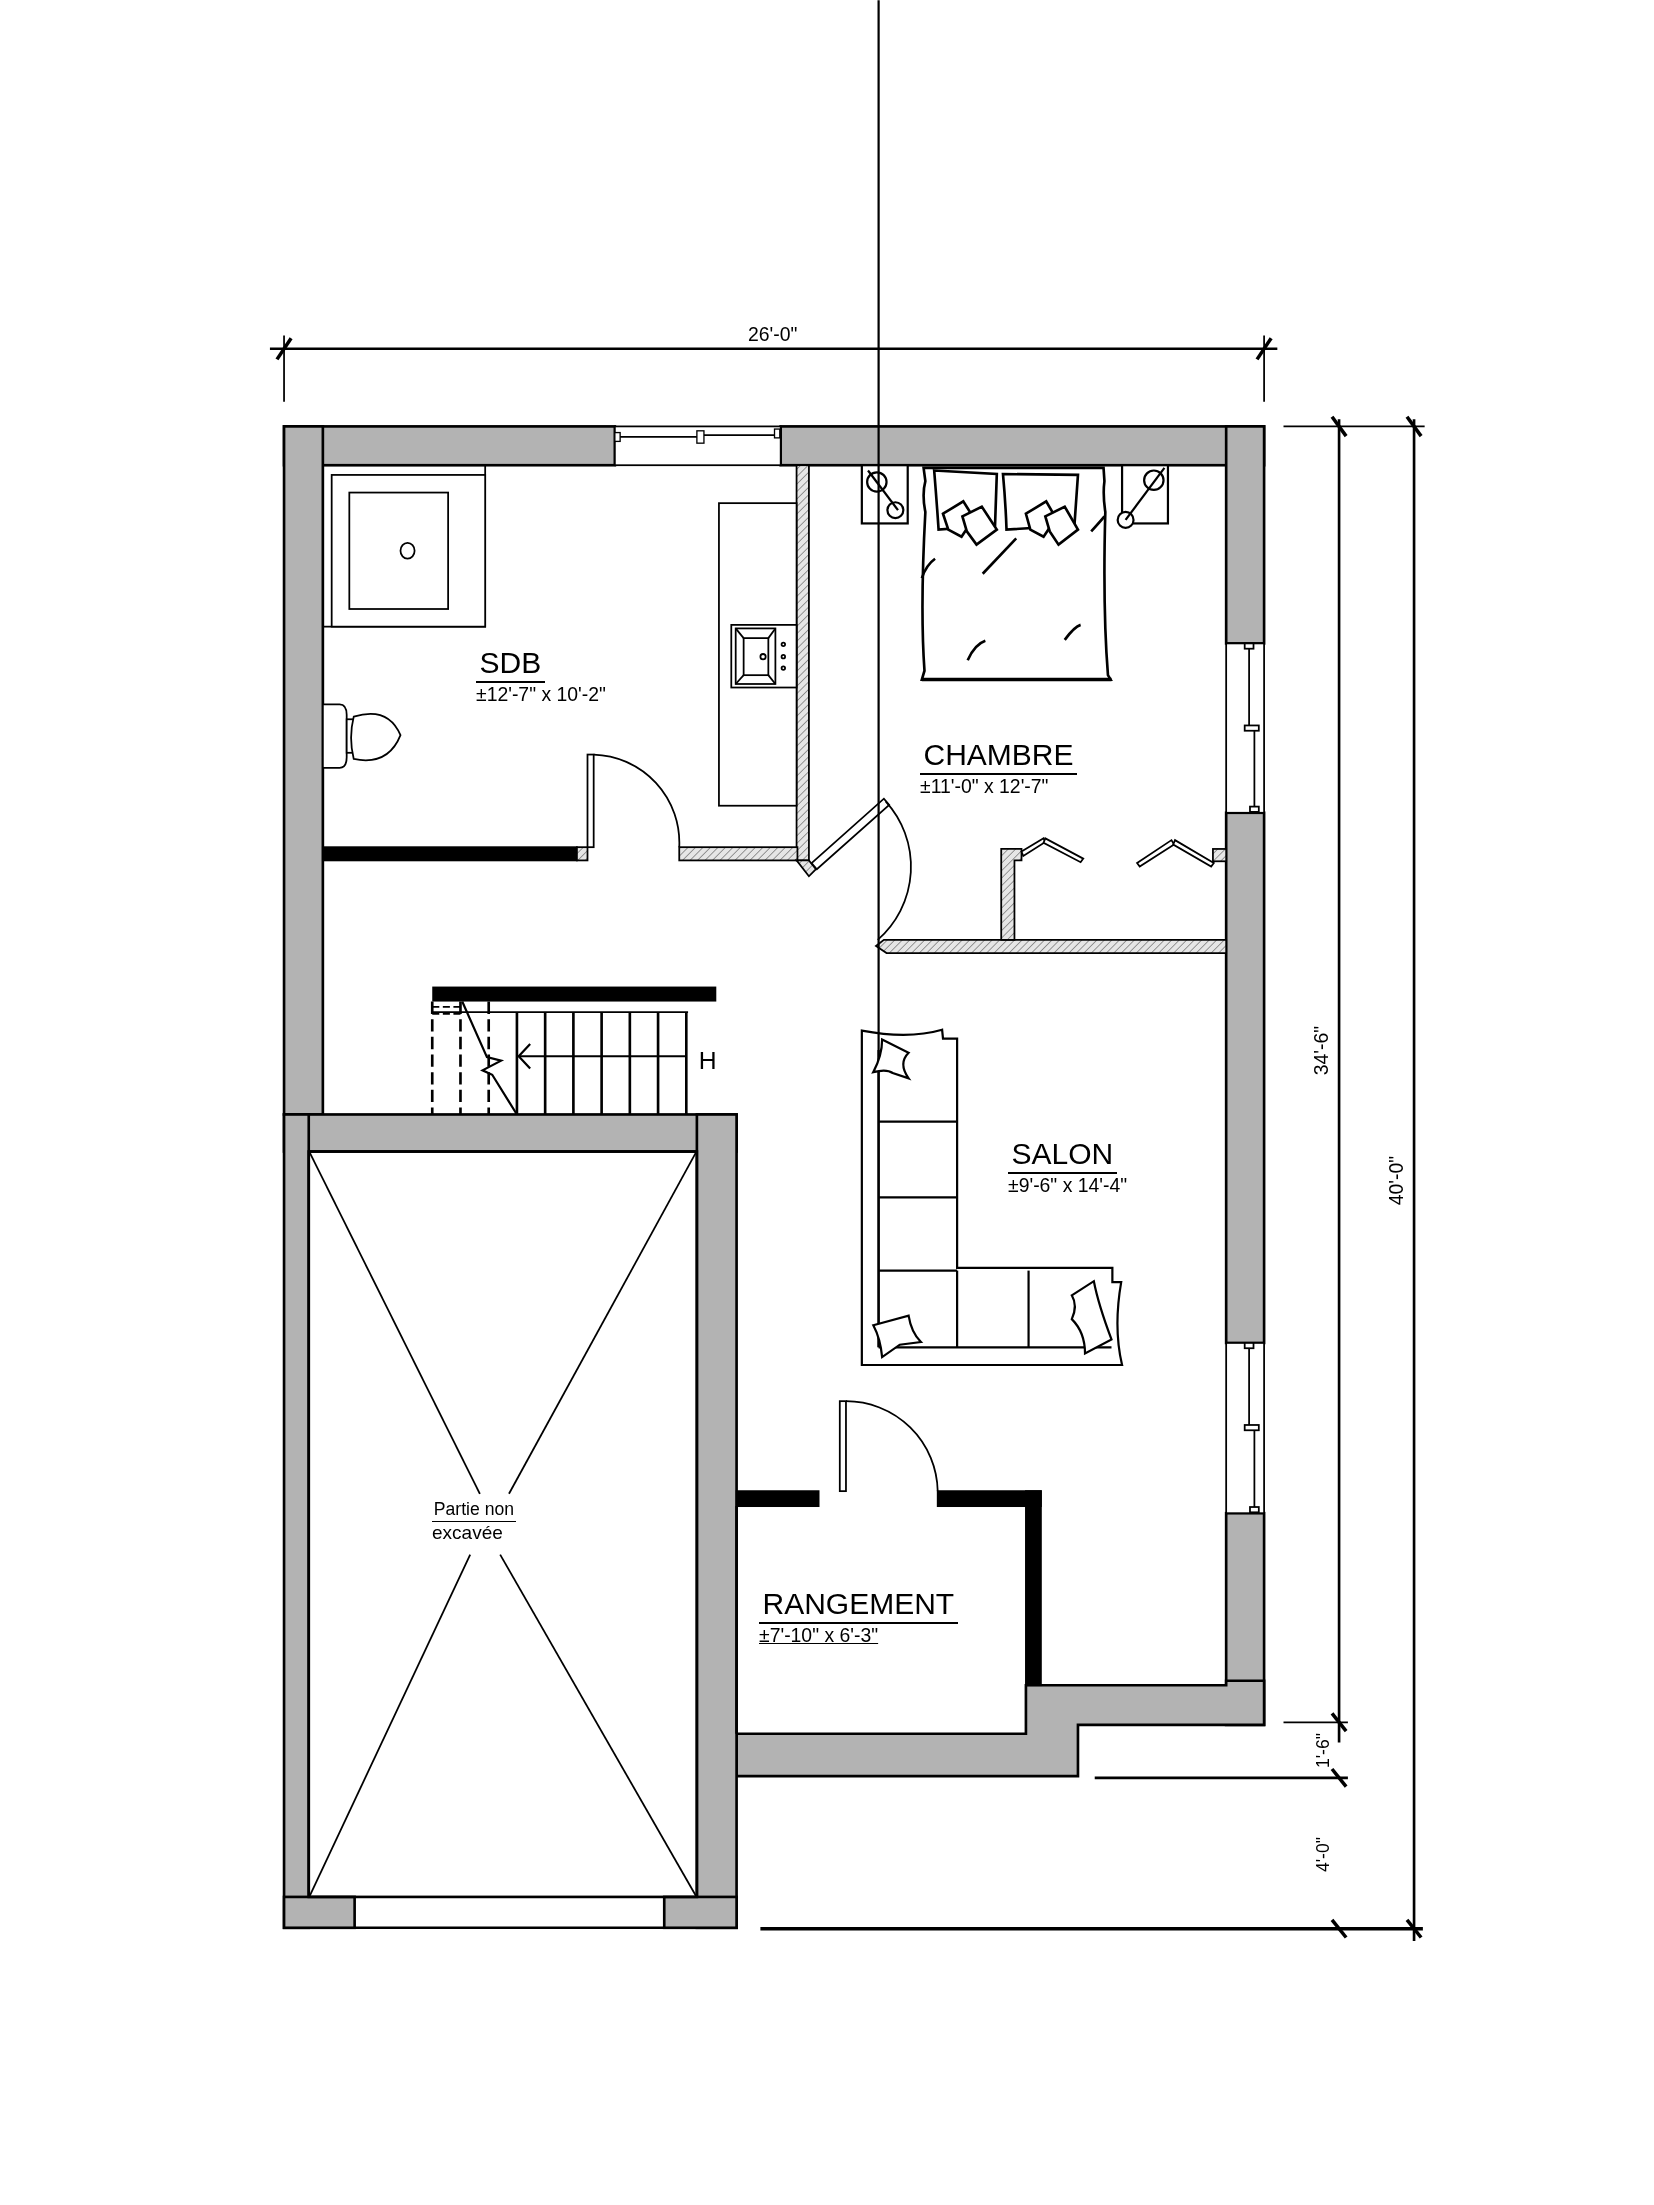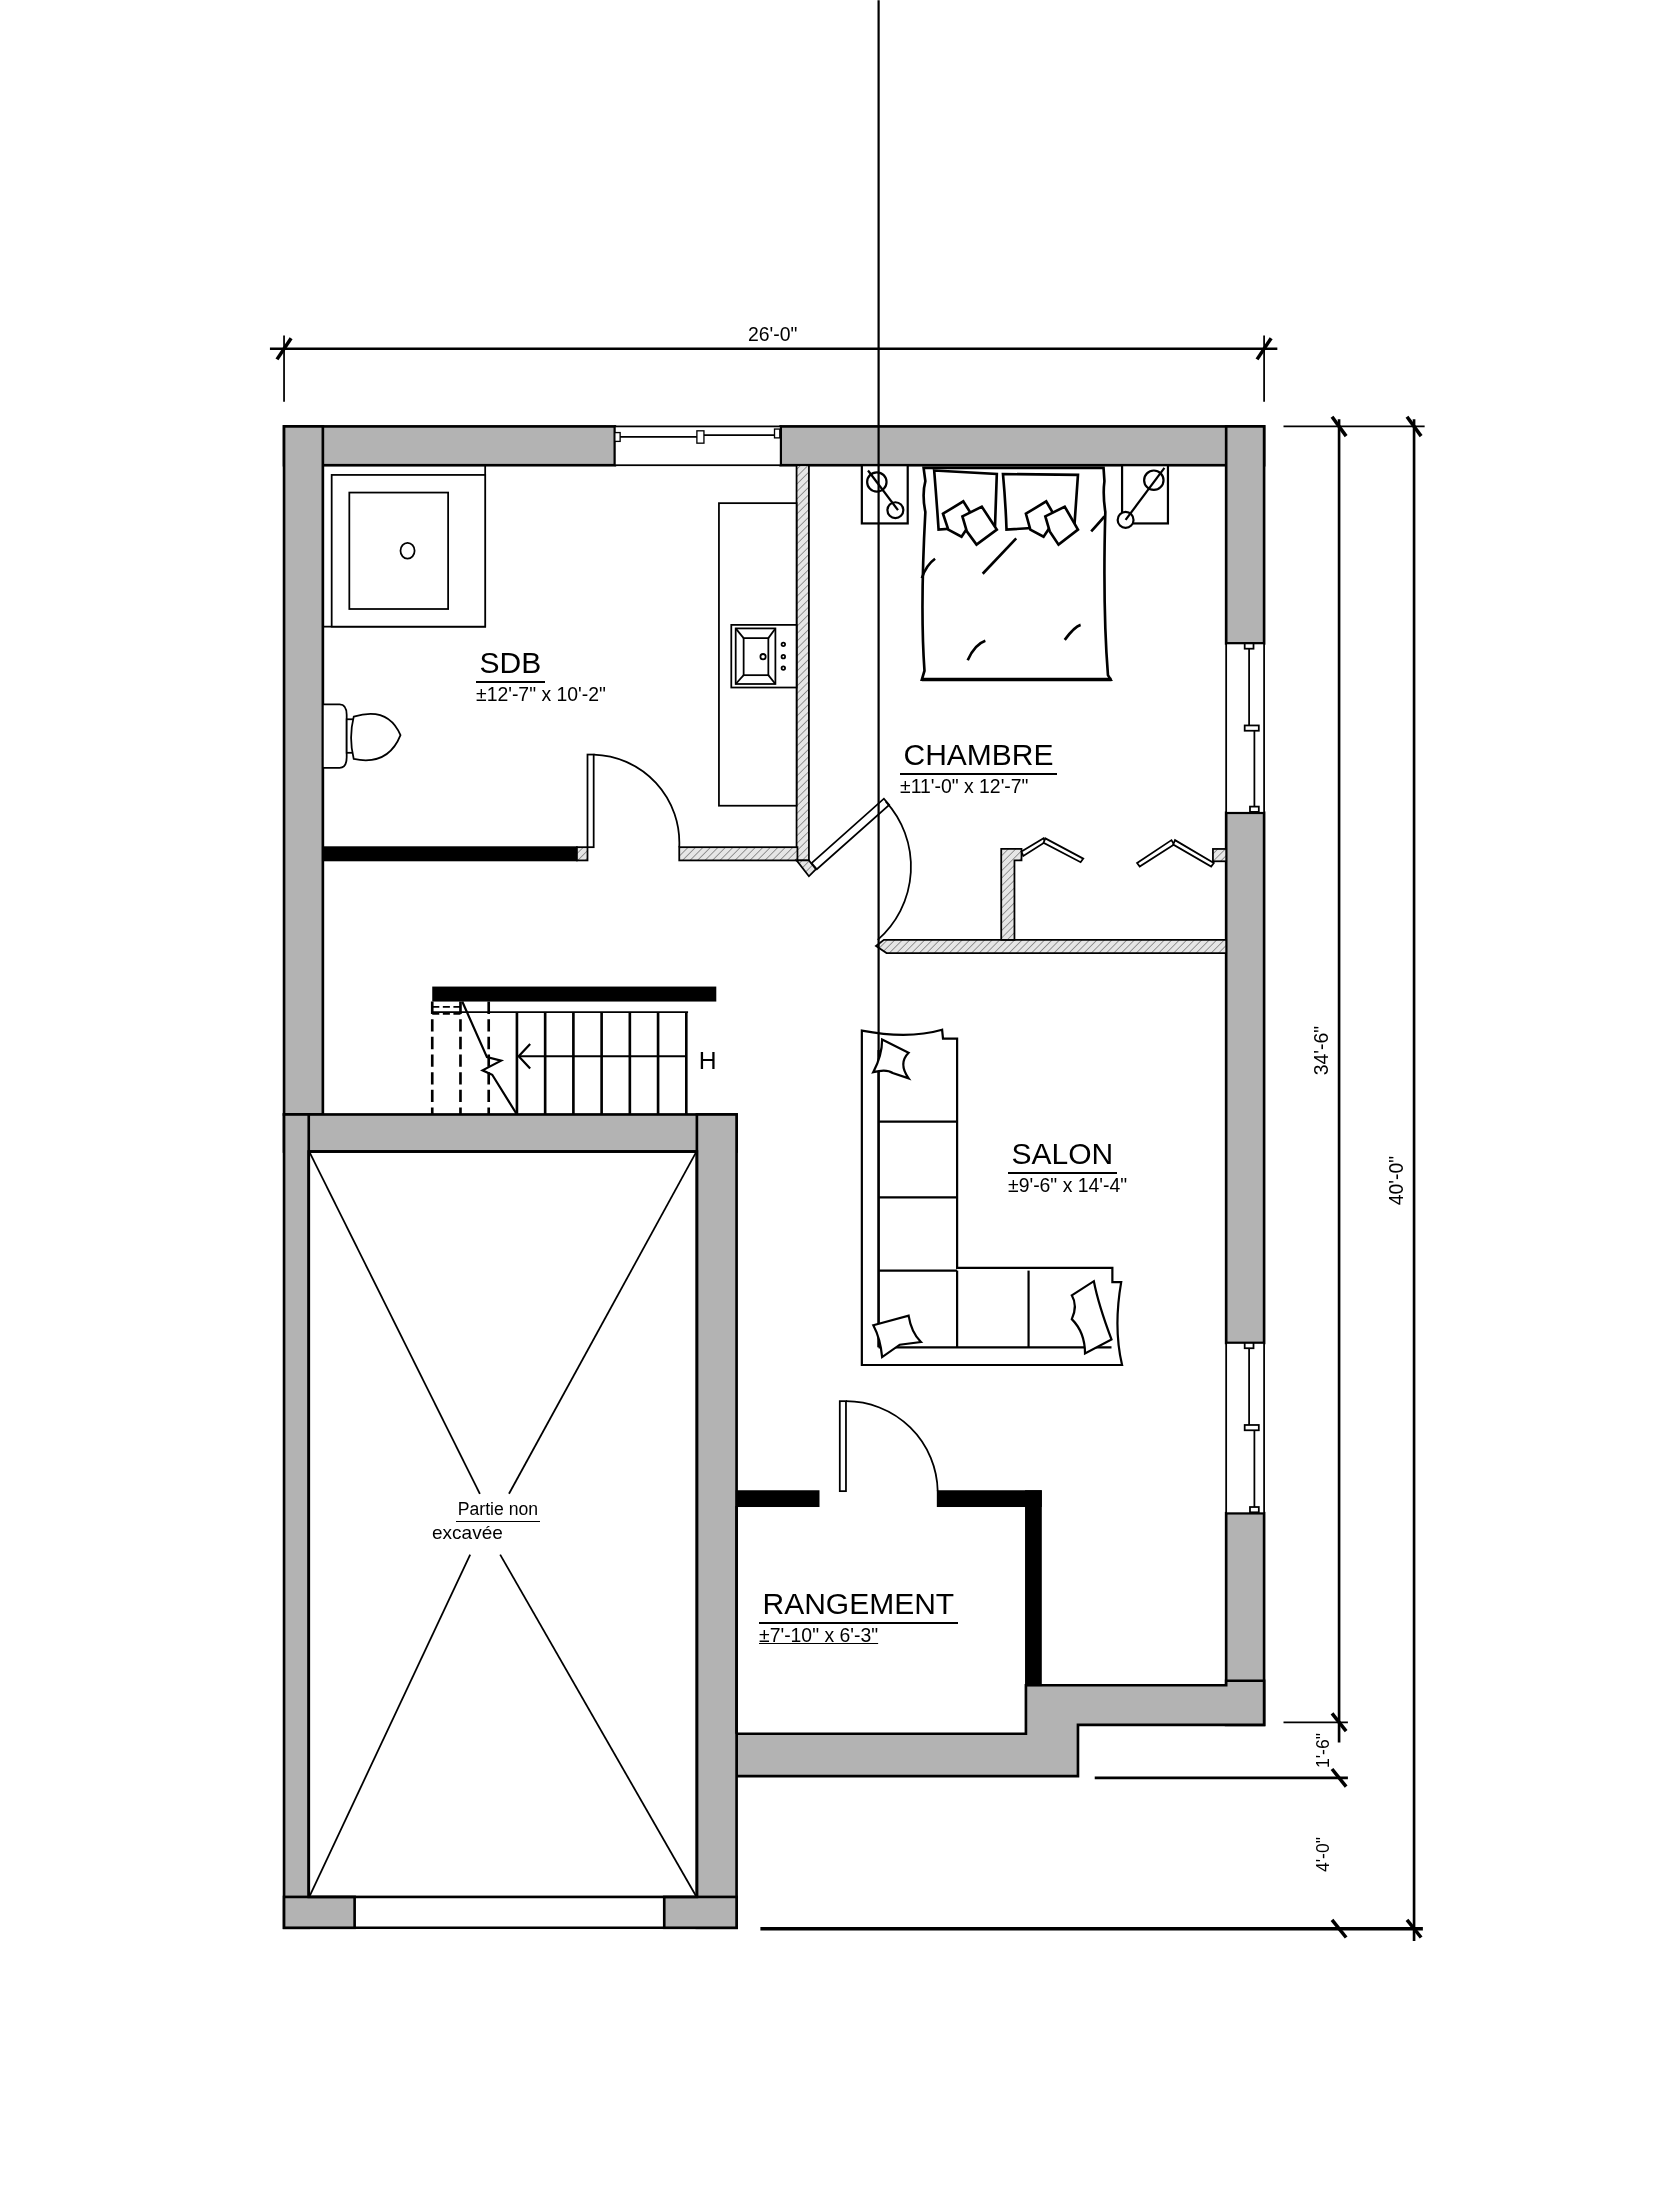--- a/index.html
+++ b/index.html
@@ -3,21 +3,21 @@
 <meta charset="utf-8">
 <style>
   html, body { margin: 0; padding: 0; background: #ffffff; }
   body { width: 1654px; height: 2206px; position: relative; overflow: hidden; font-family: "Liberation Sans", sans-serif; }
   #plan { position: absolute; left: 0; top: 0; width: 1654px; height: 2206px; }
   .lbl { position: absolute; color: #000; text-align: left; font-family: "Liberation Sans", sans-serif; white-space: nowrap; }
   .room-name { font-size: 30px; line-height: 32px; padding: 0 3.5px 1.8px 3.5px; border-bottom: 2.6px solid #000; display: inline-block; }
   .room-dim { font-size: 19.4px; line-height: 23px; display: block; }
   .dimtxt { position: absolute; font-size: 19.4px; color: #000; font-family: "Liberation Sans", sans-serif; white-space: nowrap; }
   .vert { transform: rotate(-90deg); transform-origin: center center; }
-  .note-top { font-size: 17.6px; line-height: 19.4px; display: inline-block; border-bottom: 1.8px solid #000; padding: 0 1.8px 1.8px 1.8px; margin-left: 24px; }
+  .note-top { font-size: 17.6px; line-height: 19.4px; display: inline-block; border-bottom: 1.8px solid #000; padding: 0 1.8px 1.8px 1.8px; }
   .note-bot { font-size: 19px; line-height: 21px; display: block; }
 </style>
 </head>
 <body>
 
 <svg id="plan" viewBox="0 0 1875 2500" xmlns="http://www.w3.org/2000/svg">
   <defs>
     <pattern id="hatch" patternUnits="userSpaceOnUse" width="6" height="6" patternTransform="rotate(45)">
       <rect width="6" height="6" fill="#e6e6e6"></rect>
       <line x1="0" y1="0" x2="0" y2="6" stroke="#8a8a8a" stroke-width="2"></line>
@@ -255,21 +255,21 @@
 <div class="dimtxt vert" style="left:1297px; top:1039px;">34'-6"</div>
 <div class="dimtxt vert" style="left:1372px; top:1169px;">40'-0"</div>
 <div class="dimtxt vert" style="left:1306px; top:1740px; font-size:17.6px;">1'-6"</div>
 <div class="dimtxt vert" style="left:1306px; top:1844px; font-size:17.6px;">4'-0"</div>
 
 <div class="lbl" style="left:476px; top:647px; width:221px;">
   <span class="room-name">SDB</span>
   <span class="room-dim">±12'-7" x 10'-2"</span>
 </div>
 
-<div class="lbl" style="left:900px; top:739px; width:221px;">
+<div class="lbl" style="left:920px; top:739px; width:221px;">
   <span class="room-name">CHAMBRE</span>
   <span class="room-dim">±11'-0" x 12'-7"</span>
 </div>
 
 <div class="lbl" style="left:1008px; top:1138px; width:221px;">
   <span class="room-name">SALON</span>
   <span class="room-dim">±9'-6" x 14'-4"</span>
 </div>
 
 <div class="lbl" style="left:759px; top:1588px; width:247px;text-decoration:underline;">

